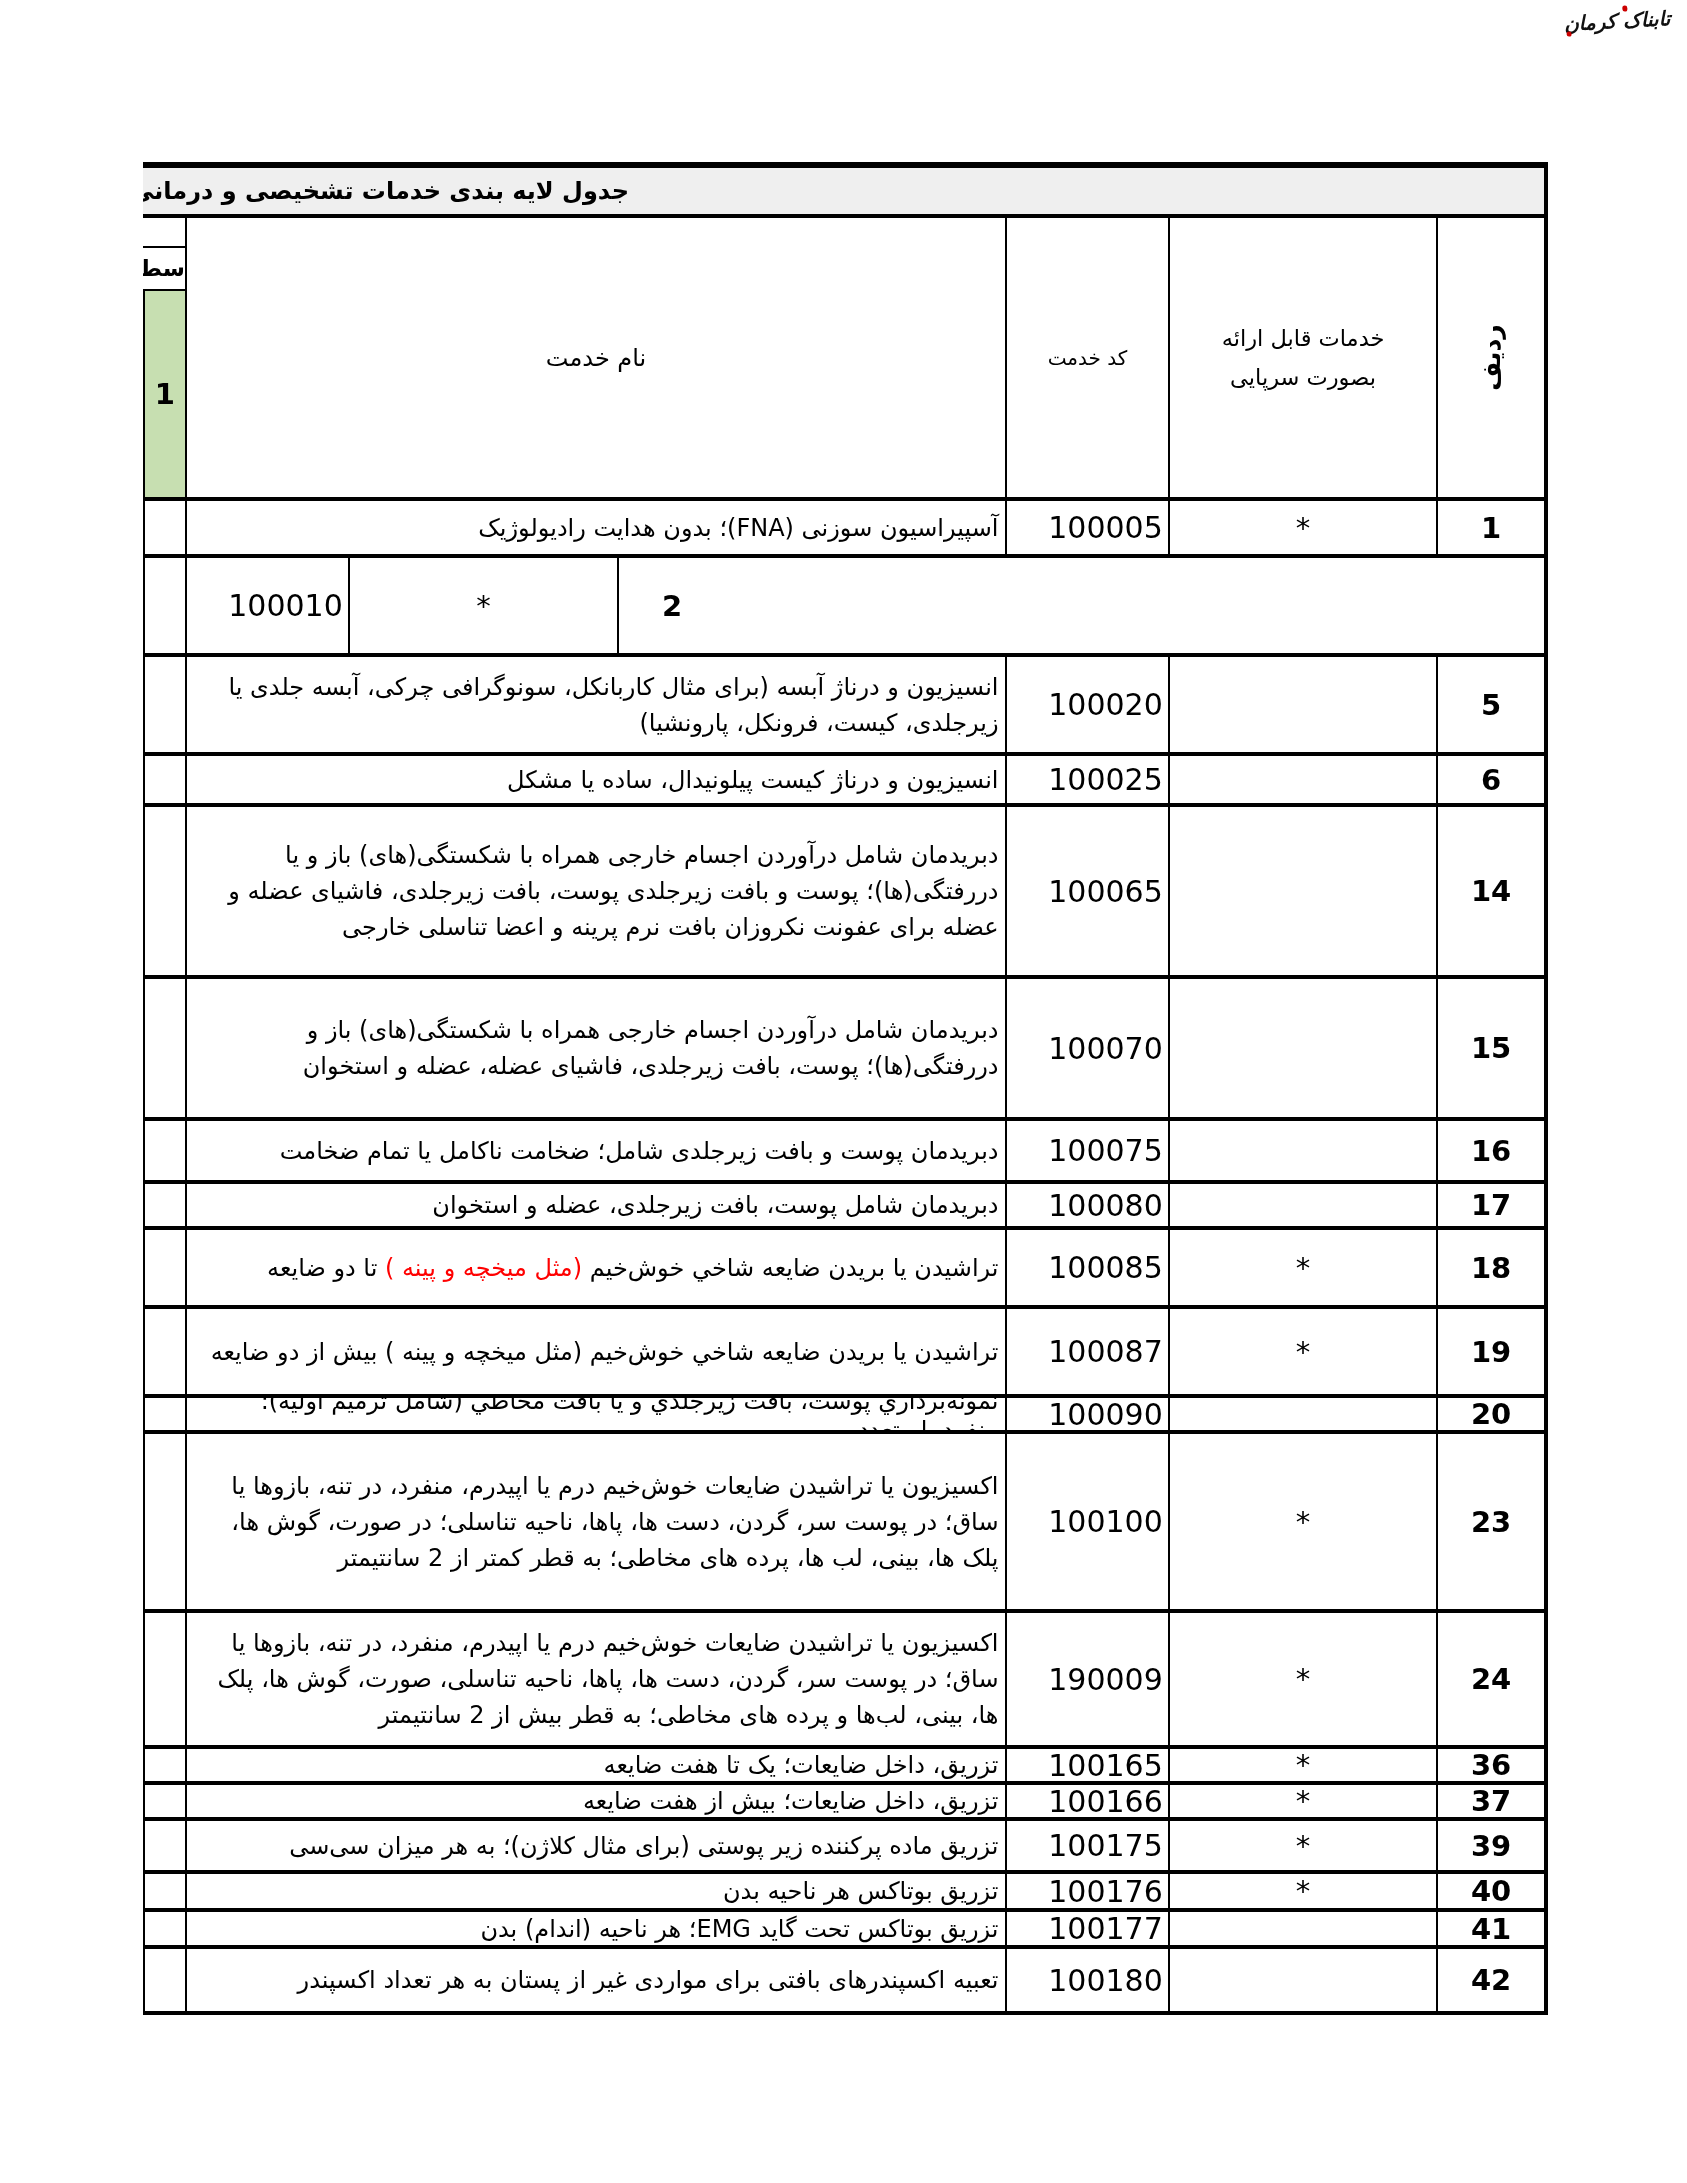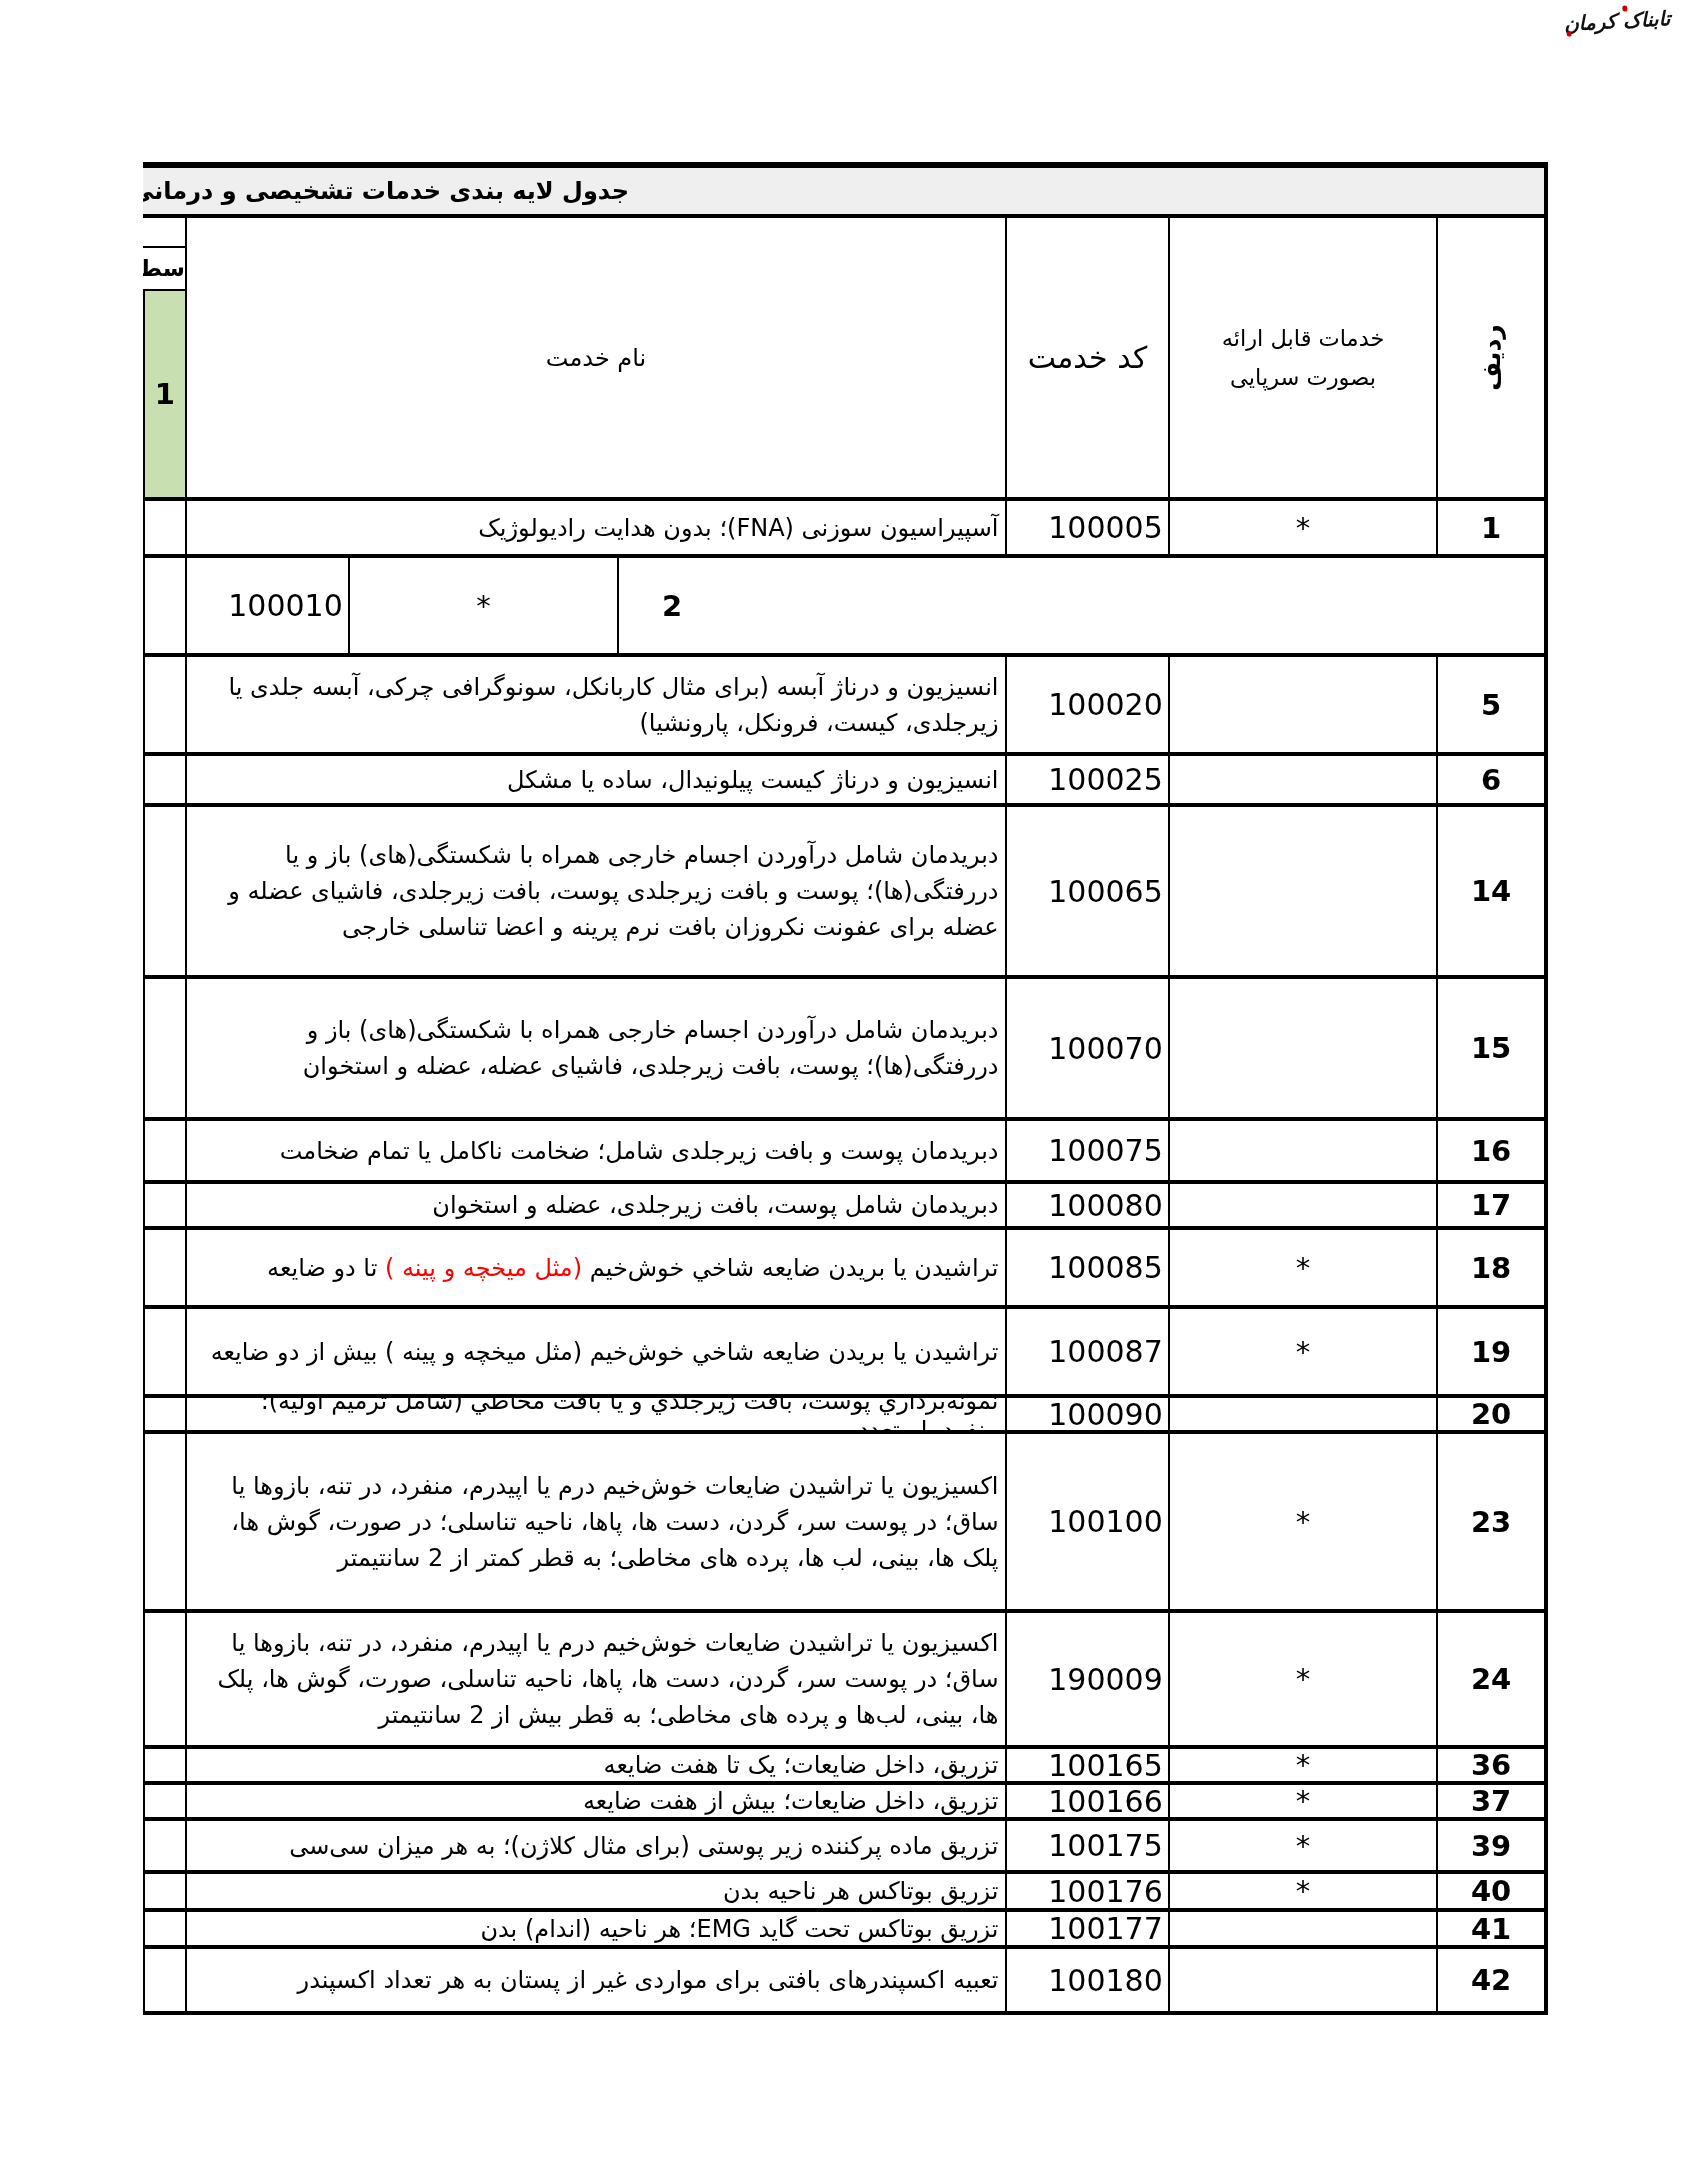--- a/index.html
+++ b/index.html
@@ -24,21 +24,21 @@
   .hrow{display:flex;height:283px;box-sizing:border-box;border-bottom:4.6px solid #000;border-right:4.6px solid #000;}
   .cell{box-sizing:border-box;border-right:2px solid #000;position:relative;}
   .c-level{width:44px;border-right:2px solid #000;}
   .c-name{width:822px;}
   .c-code{width:163px;}
   .c-out{width:269px;}
   .c-no{width:106px;border-right:none;}
 
   .hrow .hc{display:flex;align-items:center;justify-content:center;direction:rtl;text-align:center;}
   .h-name{font-size:24px;}
-  .h-code{font-size:30px;}
+  .h-code{font-size:20px;}
   .h-out{font-size:22.5px;white-space:pre-line;line-height:1.7;}
   .h-no span{transform:rotate(-90deg);font-weight:bold;font-size:25px;display:block;}
 
   .lvl-label{position:absolute;left:0;right:0;top:28.4px;height:42px;border-top:2.6px solid #000;
              overflow:hidden;direction:rtl;white-space:nowrap;text-align:right;
              font-size:22.5px;font-weight:bold;line-height:40px;}
   .lvl-green{position:absolute;left:0;right:0;top:71px;bottom:0;background:#c7dfb1;
              border-top:2.6px solid #000;border-left:2.6px solid #000;
              display:flex;align-items:center;justify-content:center;
              font-size:29px;font-weight:bold;}

